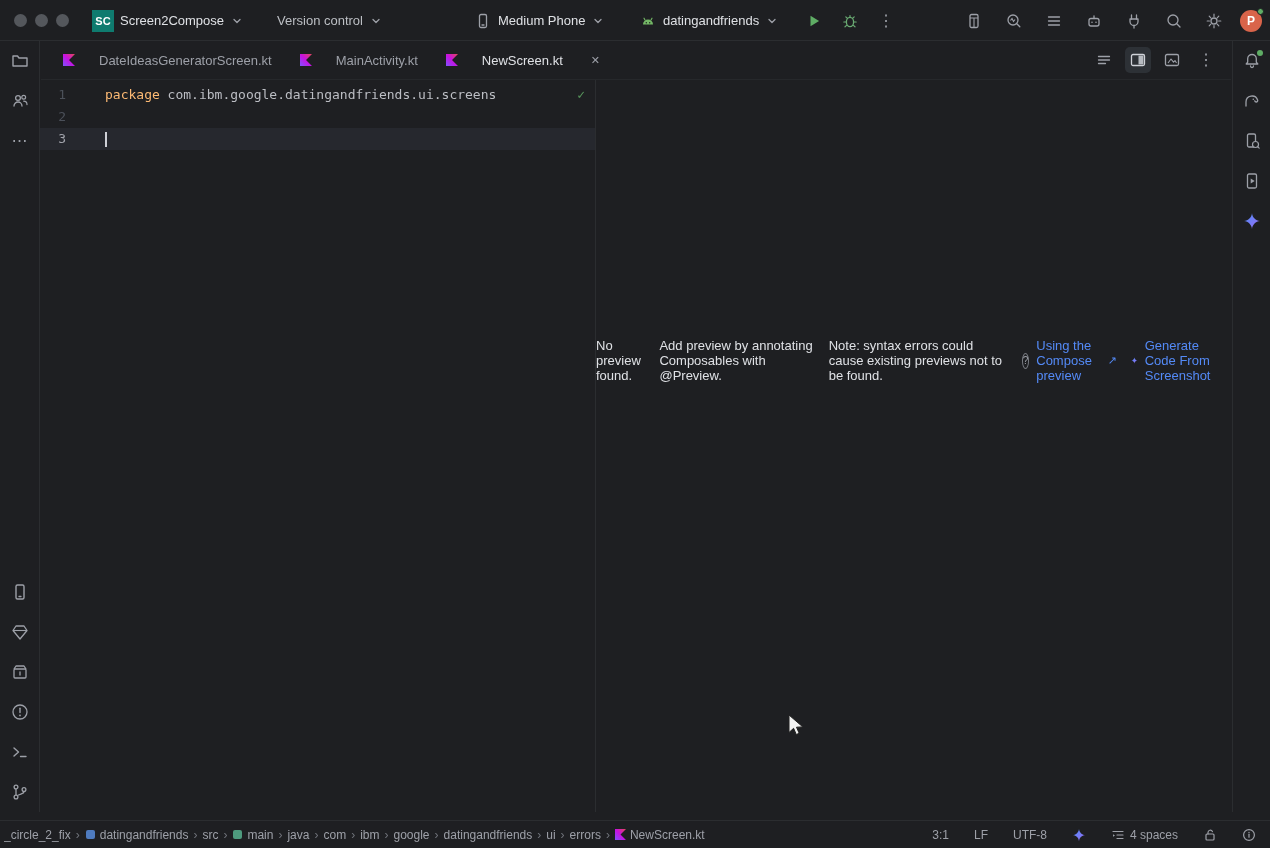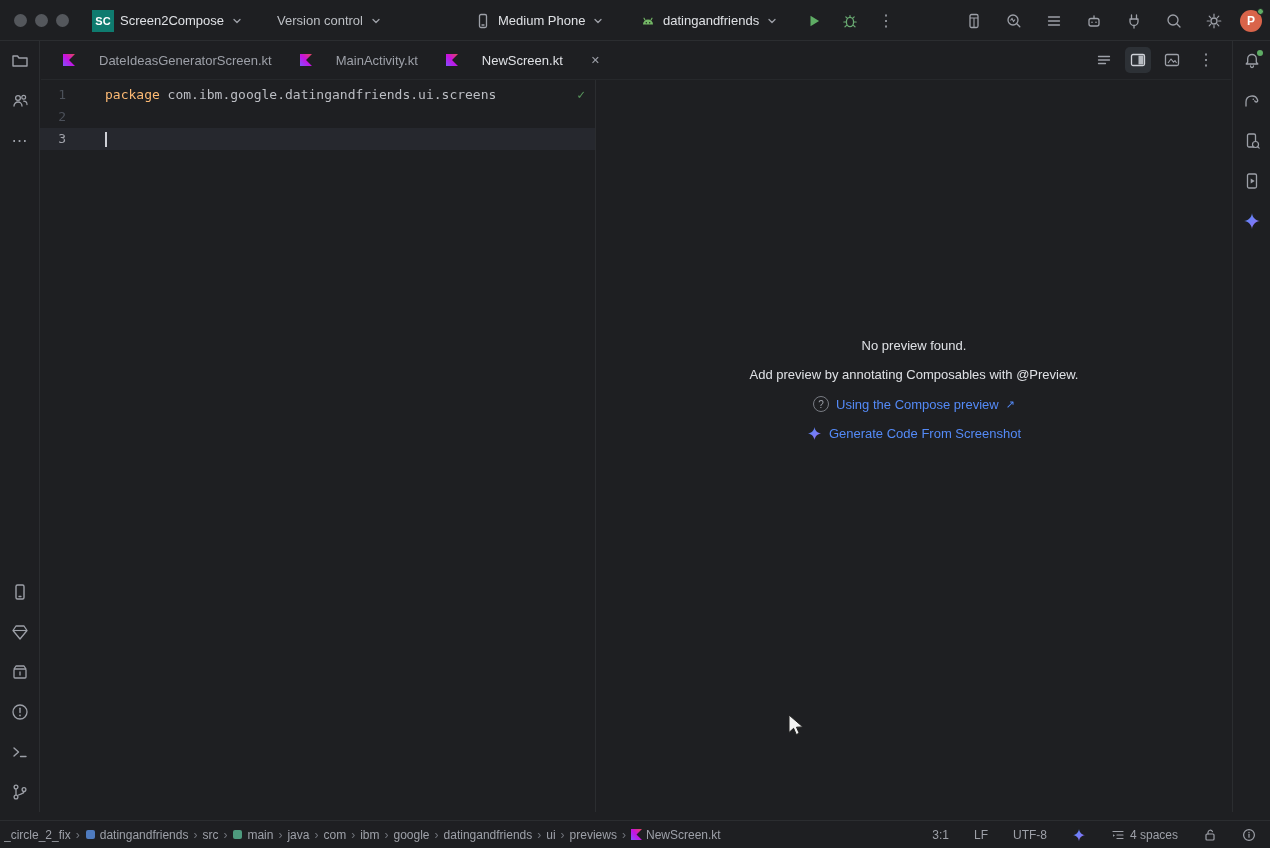--- a/index.html
+++ b/index.html
@@ -57,21 +57,21 @@
   .code{padding-left:39px}
   .kw{color:#fdba74}
   .plain{color:#bcbec4}
   .code-line.active{background:#26282e}
   .code-line.active .gutter{color:#a1a3ab}
   .caret{display:inline-block;width:1.5px;height:15px;background:#ced0d6;vertical-align:middle}
   .inspection-check{position:absolute;top:7px;right:10px;color:#57965c;font-weight:bold;font-size:13px}
 
   
   .preview{position:absolute;top:80px;left:596px;right:38px;bottom:36px}
-  .preview-center{position:absolute;top:258px;left:0;right:0;display:flex;flex-direction:column;
+  .preview-center{position:absolute;top:258px;left:0;right:0;display:flex;flex-direction:row;
                   align-items:center;gap:14px}
   .pv-msg{color:#dfe1e5}
   .pv-link-row{display:flex;align-items:center;gap:7px;color:#548af7;cursor:pointer}
   .q-circle{width:16px;height:16px;border-radius:50%;border:1.2px solid #787b82;color:#9da0a8;
             font-size:10px;display:flex;align-items:center;justify-content:center}
   .ext{font-size:11px}
 
   
   .statusbar{position:absolute;left:0;right:0;bottom:0;height:28px;border-top:1px solid #2b2d30;
              display:flex;align-items:center;font-size:12px;color:#9da0a8;padding:0 14px 0 4px}
@@ -369,20 +369,21 @@
       <span class="gutter">3</span>
       <span class="code"><span class="caret"></span></span>
     </div>
     <span class="inspection-check">✓</span>
   </div>
 
   <div class="preview">
     <div class="preview-center">
       <div class="pv-msg">No preview found.</div>
       <div class="pv-msg">Add preview by annotating Composables with @Preview.</div>
+      <div class="pv-msg">Note: syntax errors could cause existing previews not to be found.</div>
       <div class="pv-link-row">
         <span class="q-circle">
             <span>?</span>
           </span>
         <span>Using the Compose preview</span>
         <span class="ext">↗</span>
       </div>
       <div class="pv-link-row">
         <svg width="15" height="15" viewBox="0 0 16 16">
             <path d="M8 1c.4 3.7 3.3 6.6 7 7-3.7.4-6.6 3.3-7 7-.4-3.7-3.3-6.6-7-7 3.7-.4 6.6-3.3 7-7z" fill="url(#grad-gemini)"></path>
@@ -434,21 +435,21 @@
       <span class="sep">›</span>
       <span class="crumb">
           <span>datingandfriends</span>
         </span>
       <span class="sep">›</span>
       <span class="crumb">
           <span>ui</span>
         </span>
       <span class="sep">›</span>
       <span class="crumb">
-          <span>previews</span>
+          <span>errors</span>
         </span>
       <span class="sep">›</span>
       <span class="crumb">
         <svg width="11" height="11" viewBox="0 0 12 12">
             <path d="M0 0h12L6 6l6 6H0z" fill="url(#grad-kotlin)"></path>
           </svg>
         <span>NewScreen.kt</span>
       </span>
     </div>
 

